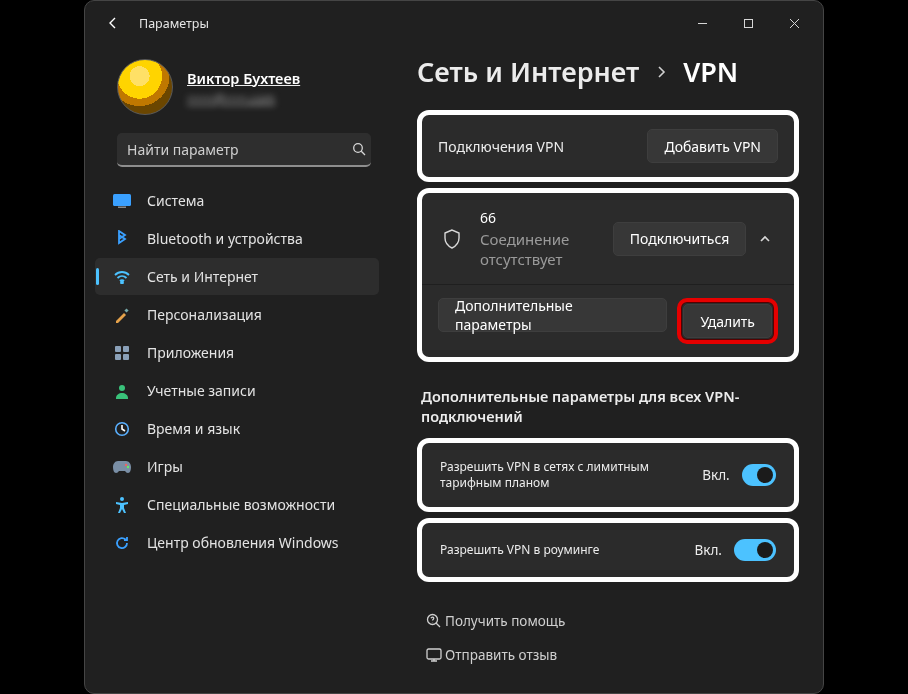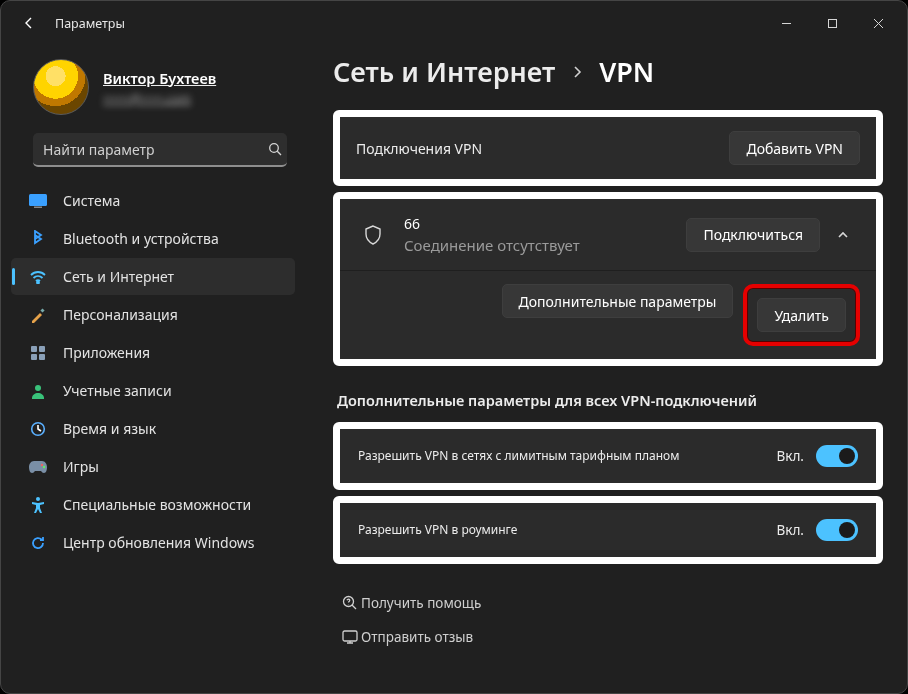--- a/index.html
+++ b/index.html
@@ -1,18 +1,18 @@
 <!DOCTYPE html>
 <html><head>
 <meta charset="utf-8">
 <style>
   * { box-sizing: border-box; margin: 0; padding: 0; font-family: "Segoe UI", "Segoe UI Variable", system-ui, sans-serif; }
   body { background: #000; display: flex; justify-content: center; }
   .window {
-    width: 908px; height: 694px; background: #202020; border: 1px solid #454545; border-radius: 10px;
+    width: 740px; height: 694px; background: #202020; border: 1px solid #454545; border-radius: 10px;
     overflow: hidden; display: flex; flex-direction: column; color: #ececec;
   }
   .titlebar {
     height: 44px; display: flex; align-items: center; padding: 0 6px 0 12px;
   }
   .titlebar .back { width: 32px; height: 32px; display:flex; align-items:center; justify-content:center; color:#fff; }
   .titlebar .title { font-size: 12.5px; color: #e6e6e6; margin-left: 10px; }
   .winctrls { margin-left: auto; display:flex; }
   .winctrls .wc { width: 46px; height: 34px; display:flex; align-items:center; justify-content:center; color:#d6d6d6; }
   .body { flex:1; display:flex; overflow:hidden; }
@@ -48,41 +48,41 @@
     content:""; position:absolute; left:1px; top:10px; bottom:10px; width:3px; border-radius:3px; background:#4cc2ff;
   }
   
   .main { flex:1; padding: 4px 24px 0 30px; overflow-y:auto; }
   .breadcrumb { display:flex; align-items:center; gap: 14px; margin: 4px 0 20px 0; }
   .bc-parent { font-size: 27px; font-weight:600; color:#ececec; }
   .bc-sep { color:#d0d0d0; }
   .bc-child { font-size: 27px; font-weight:600; color:#fff; }
 
   .card {
-    background:#2b2b2b; border:7px solid #ffffff; border-radius:6px; margin-bottom: 6px;
+    background:#2b2b2b; border:5px solid #ffffff; border-radius:12px; margin-bottom: 6px;
   }
   .card-row { display:flex; align-items:center; padding: 14px 16px; }
   .card-row .label { font-size: 14px; color:#ececec; }
   .btn {
     height: 34px; padding: 0 16px; background:#373737; border:1px solid #3e3e3e; border-radius:5px;
     color:#ffffff; font-size:14px; display:inline-flex; align-items:center; justify-content:center; cursor:pointer;
   }
 
   .vpn-conn { margin-top:4px; }
   .vpn-head { display:flex; align-items:center; padding: 15px 16px; }
   .shield { width:26px; display:flex; align-items:center; justify-content:center; color:#d8d8d8; margin-right:18px; margin-left:4px;}
   .vpn-name { font-size:14px; color:#fff; }
   .vpn-sub { font-size:15px; color:#9a9a9a; margin-top:2px; }
   .spacer{ flex:1; }
   .chev { width:34px; height:34px; display:flex; align-items:center; justify-content:center; color:#d8d8d8; margin-left:6px;}
   .vpn-actions {
     border-top:1px solid #1f1f1f; padding: 13px 16px; display:flex; justify-content:flex-end; gap:10px;
   }
   .highlight-del {
-    border: 4px solid #e60000; border-radius: 10px; padding:10px;
+    border: 4px solid #e60000; border-radius: 10px; padding:2px;
     box-shadow: 0 0 0 1px #500 inset;
   }
   .highlight-del .btn{ margin:0; }
 
   .section-title { font-size:14.5px; font-weight:600; color:#ececec; margin: 24px 0 12px 4px; }
 
   .toggle-row { display:flex; align-items:center; padding: 16px 18px; }
   .toggle-row .tlabel { font-size:12px; color:#ececec; max-width: 360px; line-height:1.35; }
   .state-text { font-size:13.5px; color:#ececec; margin-right: 12px; }
   .toggle {

